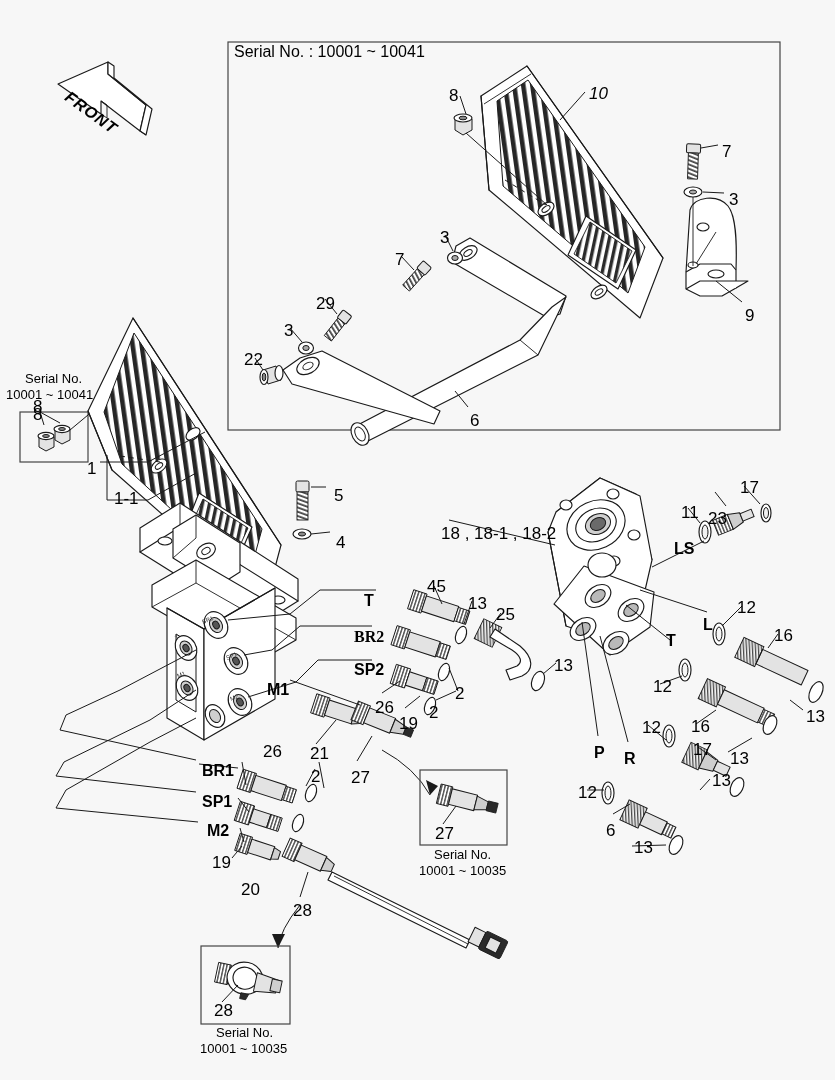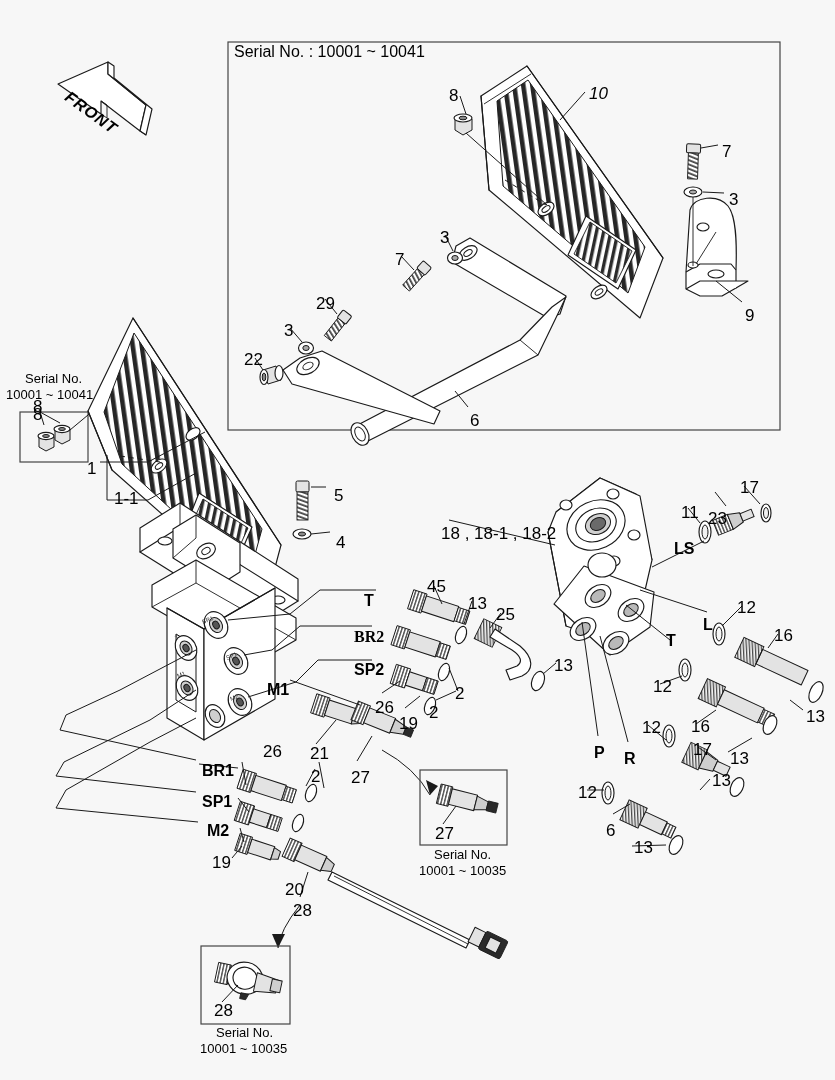--- a/index.html
+++ b/index.html
@@ -590,17 +590,17 @@
       <div class="lbl num" style="left: 429px; top: 703px;">2</div>
       <div class="lbl port" style="left: 267px; top: 681px;">M1</div>
       <div class="lbl num" style="left: 310px; top: 744px;">21</div>
       <div class="lbl num" style="left: 351px; top: 768px;">27</div>
       <div class="lbl num" style="left: 263px; top: 742px;">26</div>
       <div class="lbl port" style="left: 202px; top: 762px;">BR1</div>
       <div class="lbl port" style="left: 202px; top: 793px;">SP1</div>
       <div class="lbl port" style="left: 207px; top: 822px;">M2</div>
       <div class="lbl num" style="left: 311px; top: 767px;">2</div>
       <div class="lbl num" style="left: 212px; top: 853px;">19</div>
-      <div class="lbl num" style="left: 241px; top: 880px; margin-left: 44px;">20</div>
+      <div class="lbl num" style="left: 241px; top: 880px;">20</div>
       <div class="lbl num" style="left: 293px; top: 901px;">28</div>
     </div>
 
 </div>
 
 </body></html>

